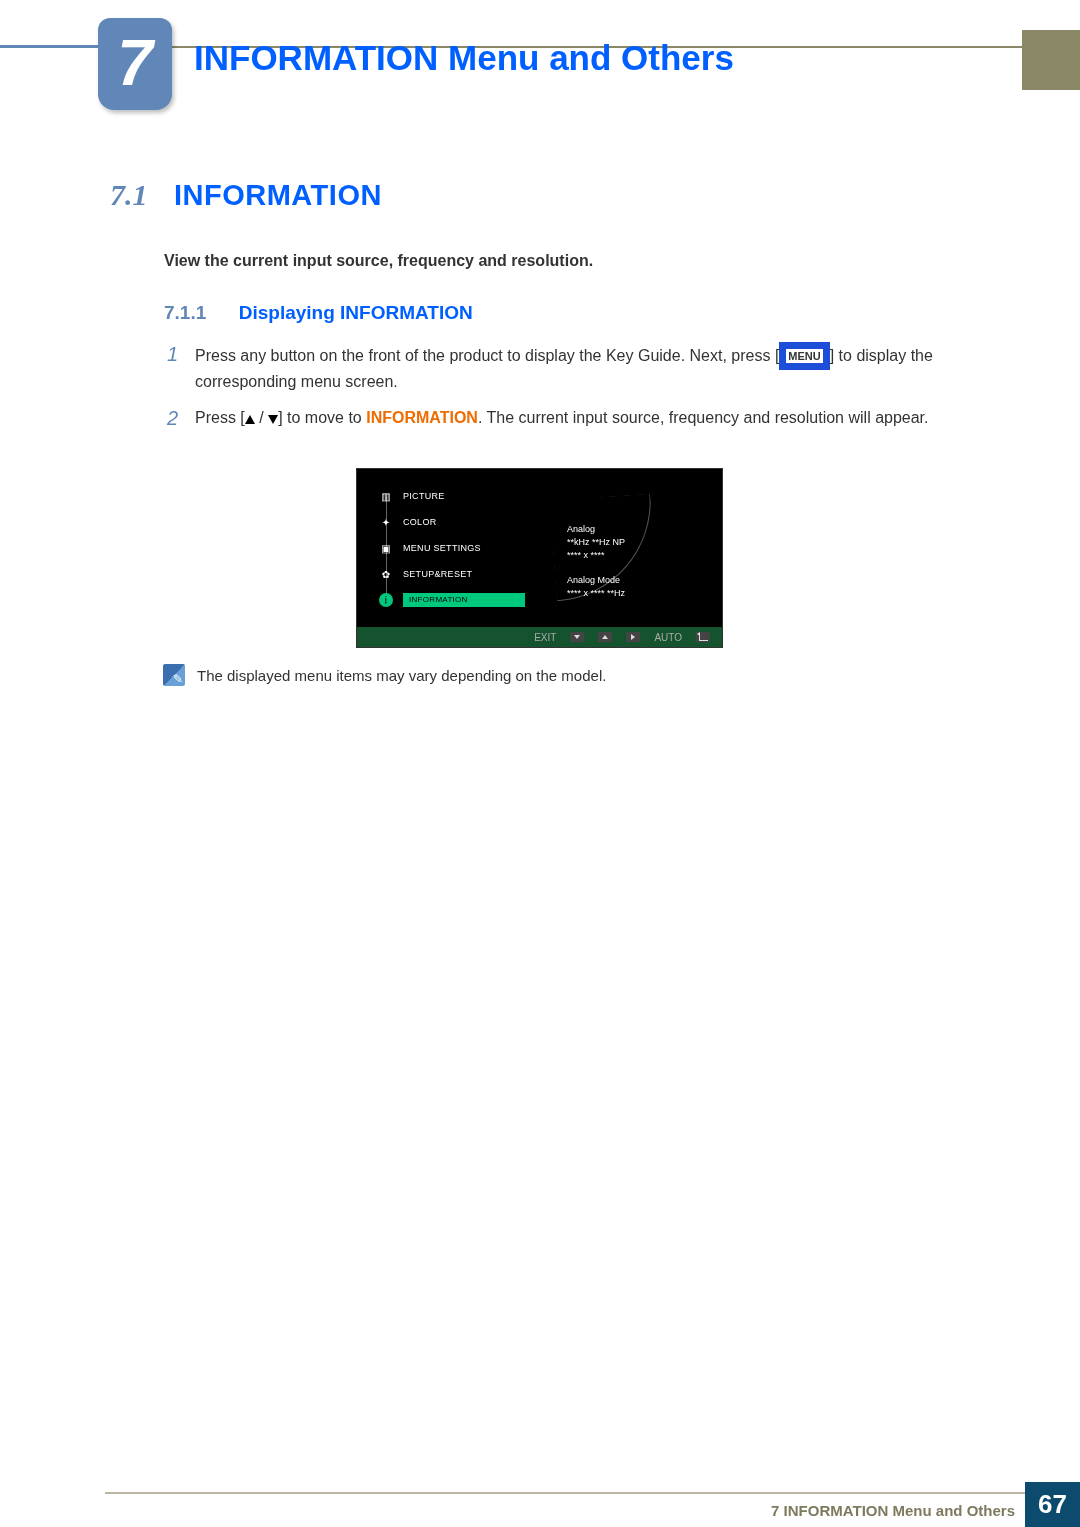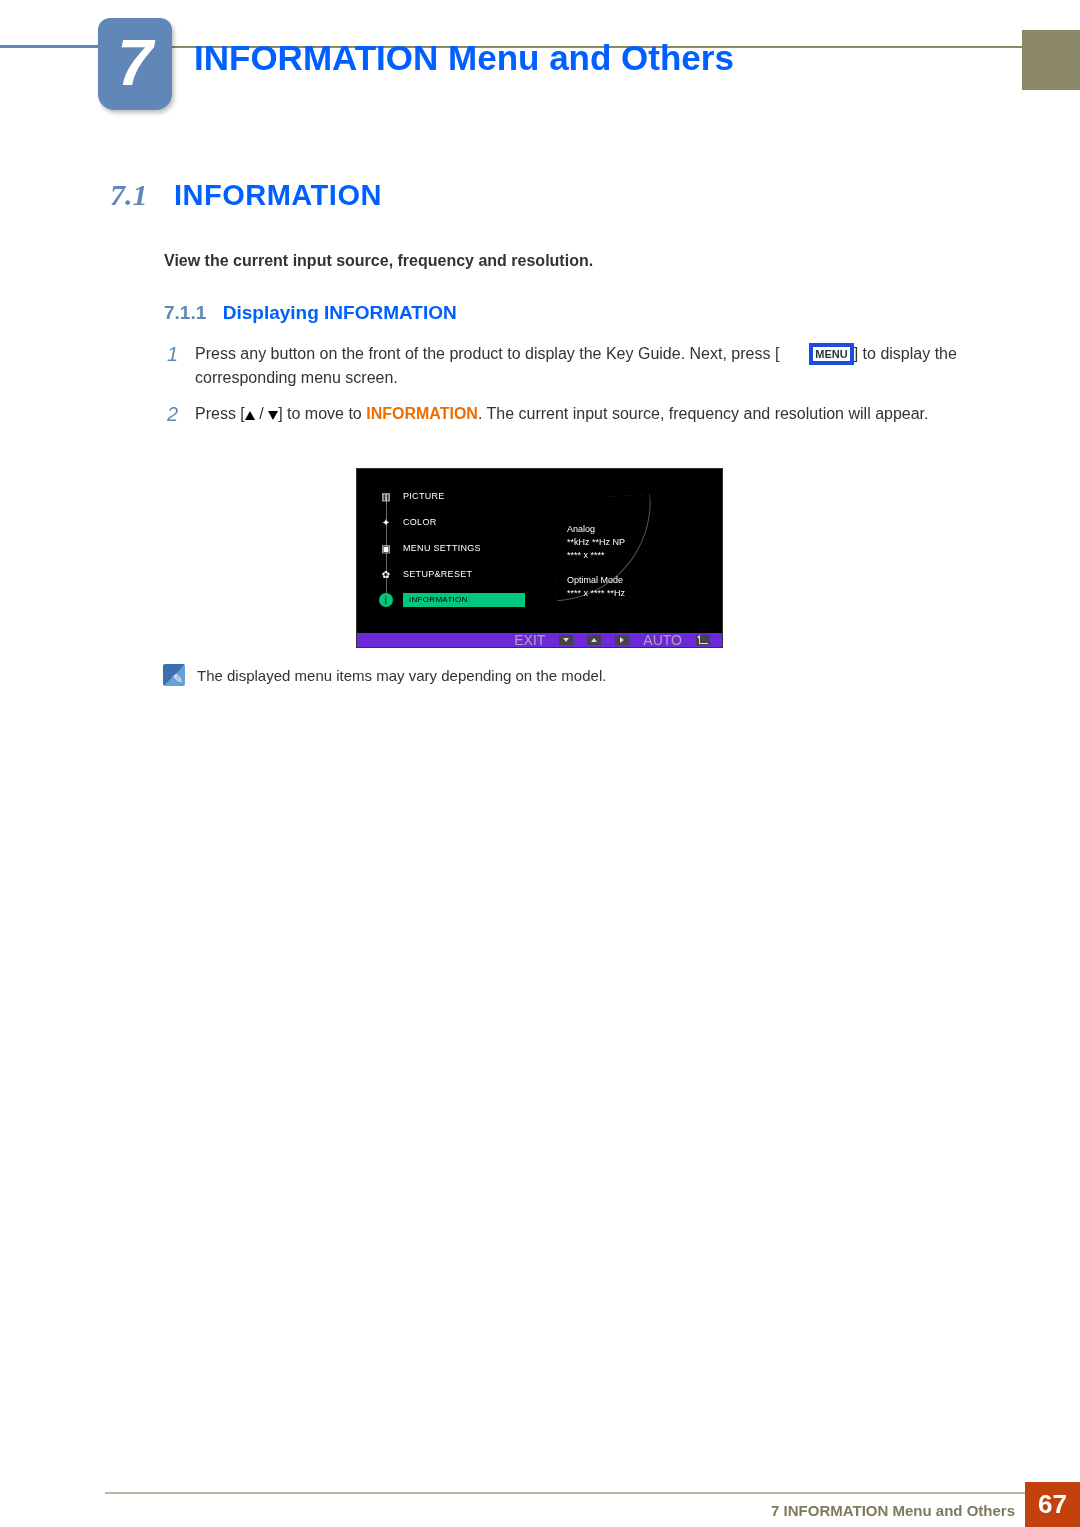--- a/index.html
+++ b/index.html
@@ -99,21 +99,21 @@
 
   .subsec {
     position: absolute;
     left: 164px;
     top: 302px;
   }
   .subsec-num {
     font-size: 19px;
     font-weight: bold;
     color: #6187b8;
-    margin-right: 12px;
+    margin-right: 28px;
   }
   .subsec-title {
     font-size: 19px;
     font-weight: bold;
     color: #0060ff;
   }
 
   
   .steps {
     position: absolute;
@@ -133,28 +133,27 @@
     color: #6187b8;
     font-size: 20px;
     width: 28px;
     flex-shrink: 0;
   }
   .step-body {
     flex: 1;
   }
   .menu-key {
     display: inline-block;
-    border: 4px solid #1d4ed8;
+    border: 7px solid #1d4ed8;
     font-size: 11px;
     font-weight: bold;
     padding: 0 2px;
     vertical-align: 1px;
     line-height: 14px;
     background: #fff;
-    margin-left: 30px;
   }
   .tri-up, .tri-down {
     display: inline-block;
     width: 0; height: 0;
     vertical-align: -1px;
   }
   .tri-up {
     border-left: 5px solid transparent;
     border-right: 5px solid transparent;
     border-bottom: 9px solid #000;
@@ -244,30 +243,30 @@
     top: 54px;
     font-size: 9px;
     line-height: 13px;
   }
   .osd-info .group { margin-bottom: 12px; }
 
   .osd-bottom {
     position: absolute;
     left: 0;
     bottom: 0;
-    height: 14px;
+    height: 20px;
     width: 100%;
-    background: #6d28d9;
+    background: #14532d;
     display: flex;
     justify-content: flex-end;
     align-items: center;
     gap: 14px;
     padding-right: 12px;
     box-sizing: border-box;
-    font-size: 14px;
+    font-size: 10px;
     color: #aaa;
   }
   .osd-bottom .ico {
     width: 14px;
     height: 10px;
     background: #444;
     display: flex;
     align-items: center;
     justify-content: center;
   }
@@ -344,21 +343,21 @@
     right: 55px;
     height: 2px;
     background: #b9b5a1;
   }
   .footer-block {
     position: absolute;
     right: 0;
     bottom: 0;
     width: 55px;
     height: 45px;
-    background: #c2410c;
+    background: #0c4a6e;
     color: #fff;
     font-size: 26px;
     font-weight: bold;
     display: flex;
     align-items: center;
     justify-content: center;
   }
   .footer-text {
     position: absolute;
     right: 65px;
@@ -428,21 +427,21 @@
     </div>
   </div>
   <div class="osd-curve"></div>
   <div class="osd-info">
     <div class="group">
       <div>Analog</div>
       <div>**kHz **Hz NP</div>
       <div>**** x ****</div>
     </div>
     <div class="group">
-      <div>Optimal Mode</div>
+      <div>Analog Mode</div>
       <div>**** x ****  **Hz</div>
     </div>
   </div>
   <div class="osd-bottom">
     <span>EXIT</span>
     <span class="ico">
         <span class="mini-down"></span>
       </span>
     <span class="ico">
         <span class="mini-up"></span>

